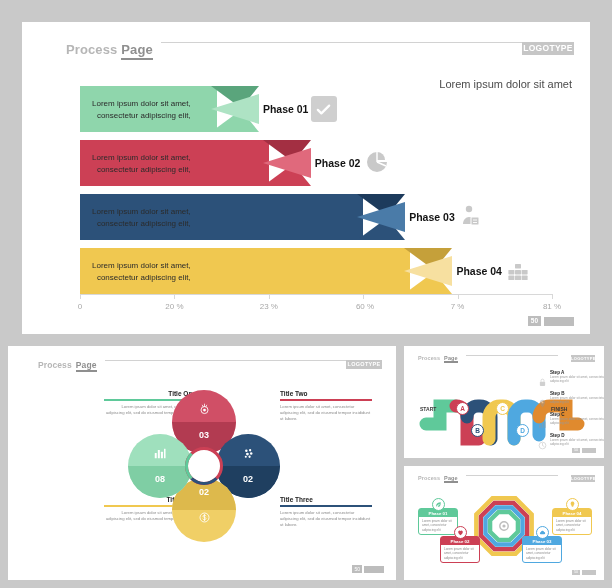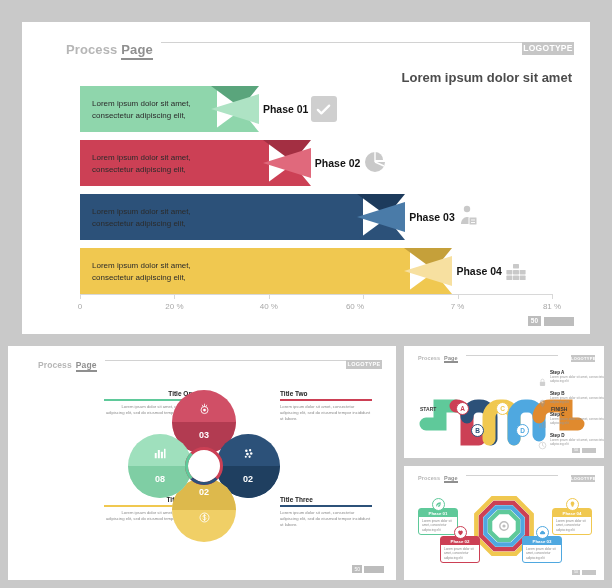--- a/index.html
+++ b/index.html
@@ -28,26 +28,26 @@
   #main-head { left: 44px; top: 20px; width: 480px; height: 18px; }
   #main-head .proc-word { font-size: 13px; }
   #main-logo { position: absolute; right: 16px; top: 20px; width: 52px; height: 13px;
                font-size: 8.5px; line-height: 13px; }
 
   #info-title {
     position: absolute; right: 18px; top: 48px; width: 300px;
     text-align: right;
   }
   #info-title .t { font-size: 13.5px; font-weight: bold; color: #1c1c1c; }
-  #info-title .s { font-size: 13px; color: #4c4c4c; margin-top: 0; font-weight: bold; }
+  #info-title .s { font-size: 11px; color: #4c4c4c; margin-top: 8px; }
 
   
   #chart { position: absolute; left: 36px; top: 60px; width: 512px; height: 248px; }
   .plot { position: absolute; left: 22px; top: 0; width: 472px; height: 212px; }
-  .row { position: absolute; left: 0; height: 46px; }
+  .row { position: absolute; left: 0; height: 46px; text-align: right; }
 
   .bar { position: absolute; left: 0; top: 0; height: 46px; }
   .bar-label {
     position: absolute; left: 12px; top: 50%; transform: translateY(-50%);
     font-size: 8px; line-height: 11.5px; color: #2b2b2b; white-space: nowrap;
   }
   .tail { position: absolute; top: 0; height: 46px; width: 48px; }
   .tail svg { display: block; }
 
   .phase-name {
@@ -239,23 +239,23 @@
               </svg></div>
           </div>
         </div>
       <div class="axis-line"></div>
       <div id="ticks">
           <div class="tick" style="left: 22px;"></div>
           <div class="tick-lab" style="left: 22px;">0</div>
           <div class="tick" style="left: 116.4px;"></div>
           <div class="tick-lab" style="left: 116.4px;">20 %</div>
           <div class="tick" style="left: 210.8px;"></div>
-          <div class="tick-lab" style="left: 210.8px;">40 %</div>
+          <div class="tick-lab" style="left: 210.8px;">23 %</div>
           <div class="tick" style="left: 305.2px;"></div>
-          <div class="tick-lab" style="left: 297px;">60 %</div>
+          <div class="tick-lab" style="left: 307px;">60 %</div>
           <div class="tick" style="left: 399.6px;"></div>
           <div class="tick-lab" style="left: 399.6px;">7 %</div>
           <div class="tick" style="left: 494px;"></div>
           <div class="tick-lab" style="left: 494px;">81 %</div>
         </div>
     </div>
 
     <div id="main-pager">
       <span class="num">50</span>
       <span class="bar2"></span>

